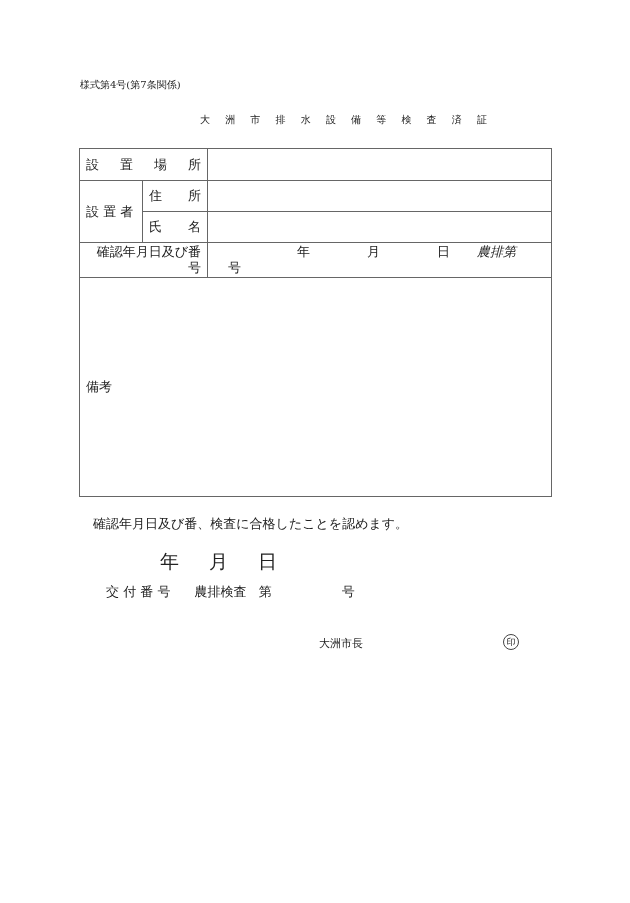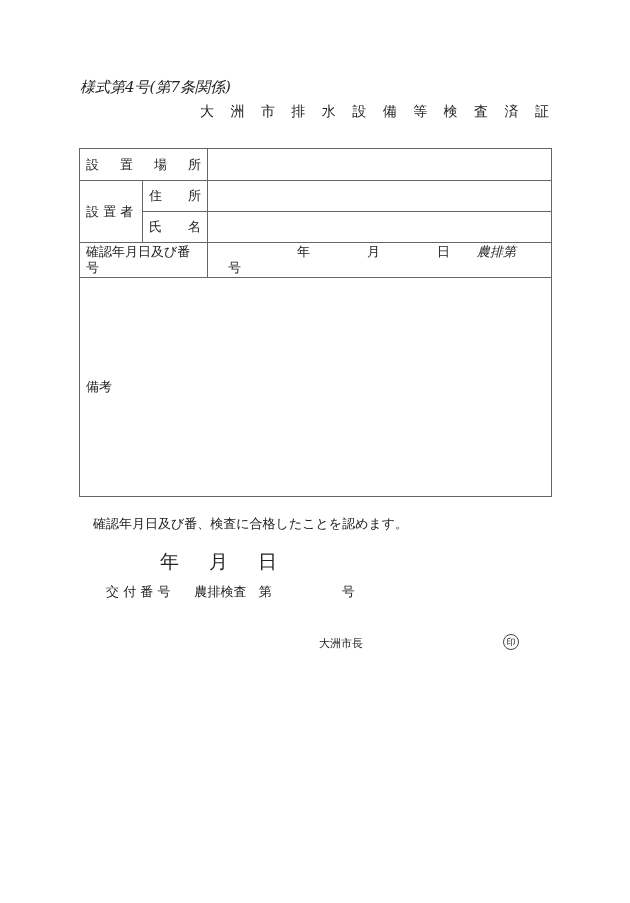--- a/index.html
+++ b/index.html
@@ -1,31 +1,31 @@
 <!DOCTYPE html>
 <html><head>
 <meta charset="utf-8">
 <style>
   html, body { margin:0; padding:0; }
   body { width:630px; height:903px; background:#ffffff; position:relative; overflow:hidden;
          font-family:"DejaVu Serif", "Liberation Serif", serif; color:#222; }
   .abs { position:absolute; white-space:nowrap; }
-  .form-no { left:80px; top:78px; font-size:15px;font-style:italic; }
-  .title { left:200px; top:103px; font-size:14px; letter-spacing:6px; }
+  .form-no { left:80px; top:78px; font-size:10px; }
+  .title { left:200px; top:113px; font-size:10px; letter-spacing:6px; }
   table.f { position:absolute; left:79px; top:148px; width:473px; border-collapse:collapse; font-size:13px; }
   table.f td { border:1px solid #666; padding:0 6px; vertical-align:middle; }
   .lbl-spread { display:flex; justify-content:space-between; }
   .r1 td { height:31px; }
   .r2 td, .r3 td { height:30px; }
   .r4 td { height:34px; }
   .r5 td { height:218px; vertical-align:top; padding-top:18px; }
   .c1 { width:115px; }
   .c1a { width:50px; }
   .c1b { width:52px; }
-  .confirm-lbl { text-align:left; line-height:16px; }
+  .confirm-lbl { text-align:right; line-height:16px; }
   .confirm-val { position:relative; line-height:16px; }
   .body-text { left:93px; top:515px; font-size:13px; }
   .date-line { left:160px; top:549px; font-size:19px; }
   .issue-line { left:106px; top:583px; font-size:13px; }
   .mayor { left:319px; top:636px; font-size:11px; }
   .seal { left:503px; top:634px; width:14px; height:14px; border:1px solid #444; border-radius:50%;
           font-size:9px; text-align:center; line-height:14px; }
 </style>
 </head>
 <body>

